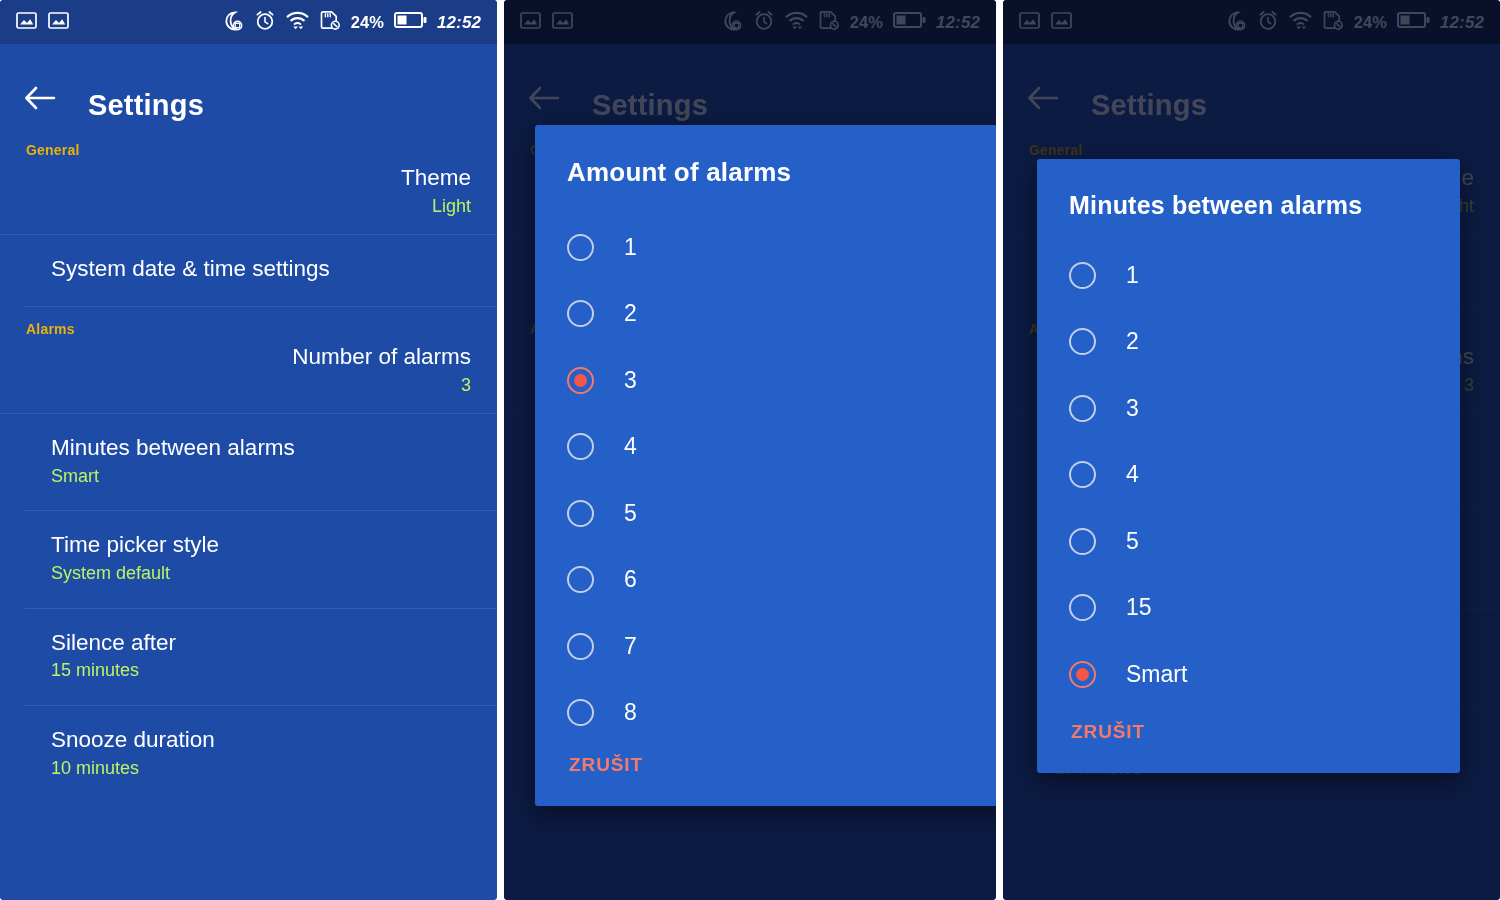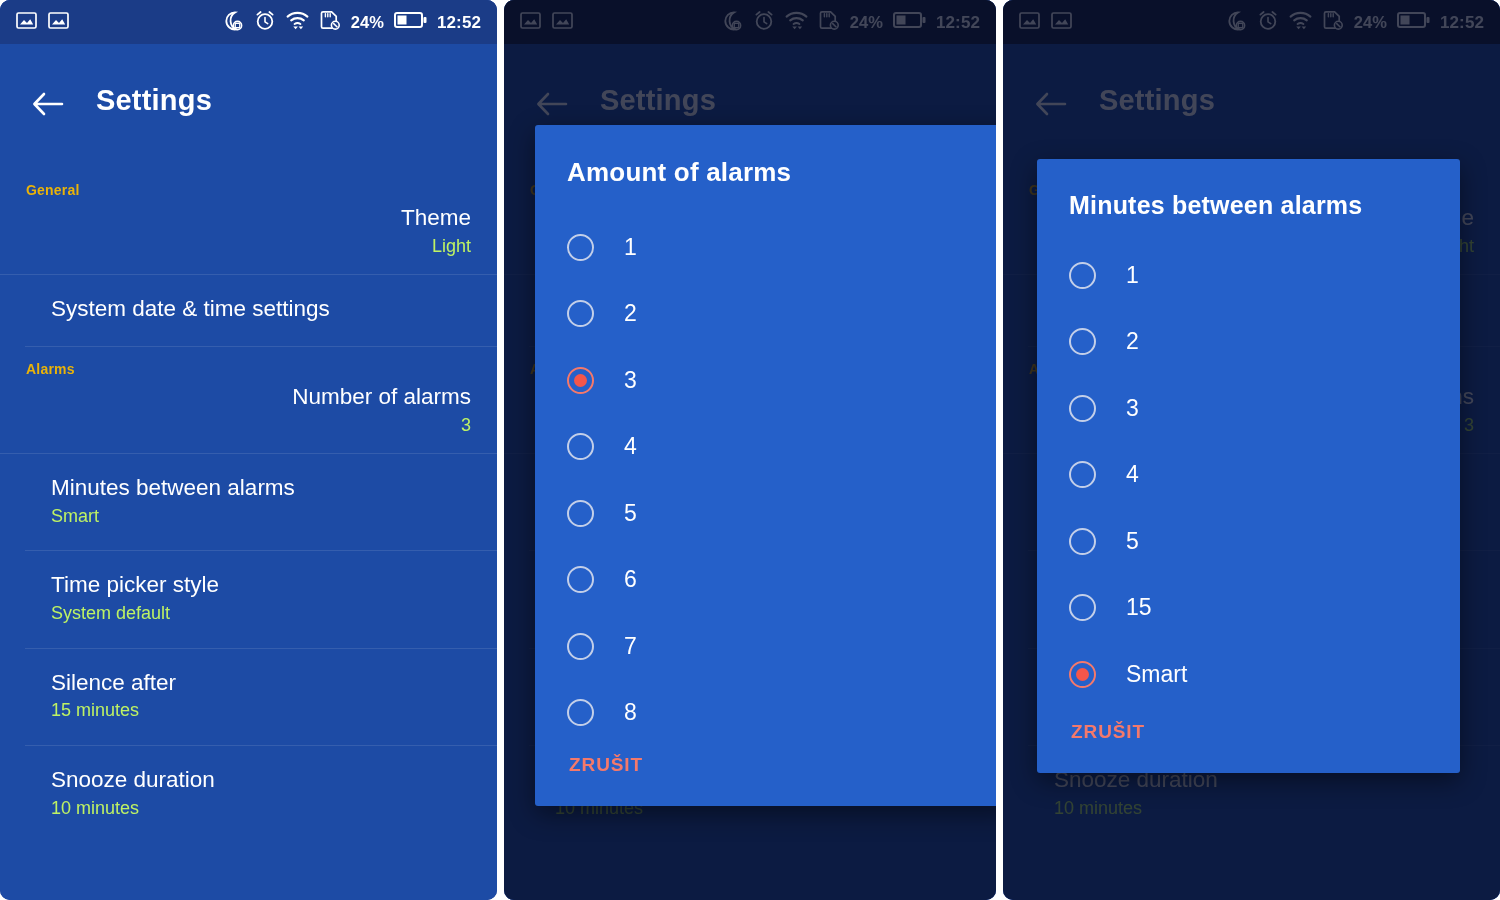--- a/index.html
+++ b/index.html
@@ -15,21 +15,21 @@
     display: flex;
     background: #ffffff;
   }
 
   
   .panel {
     position: relative;
     height: 900px;
     overflow: hidden;
     background: #1a3a8f;
-    border-radius: 10px;
+    border-radius: 4px;
   }
   .panel-1 { width: 497px; }
   .gap { width: 7px; height: 900px; background: #ffffff; flex: 0 0 7px; }
   .panel-2 { width: 492px; }
   .panel-3 { width: 497px; }
 
   
   .screen {
     position: absolute; inset: 0;
     background: #1d4ba5;
@@ -47,30 +47,29 @@
   }
   .sb-left { display: flex; align-items: center; gap: 11px; }
   .sb-right { margin-left: auto; display: flex; align-items: center; gap: 10px; }
   .sb-icon { display: block; }
   .sb-battery-text {
     font-size: 16.5px; font-weight: 700; letter-spacing: .1px;
     color: #ffffff; line-height: 1;
   }
   .sb-clock {
     font-size: 17px; font-weight: 700; letter-spacing: .1px;
-    color: #ffffff; line-height: 1;
+    color: #ffffff; line-height: 1; font-style: italic;
   }
 
   
   .appbar {
     height: 78px;
-    display: flex; align-items: flex-start;
-    padding-left: 26px;
+    display: flex; align-items: flex-end;
+    padding-left: 18px;
     background: #1d4ba5;
-    margin-top: 40px;
   }
   .back-btn {
     width: 44px; height: 44px;
     display: flex; align-items: center; justify-content: center;
     cursor: pointer;
   }
   .appbar-title {
     margin-left: 26px;
     font-size: 29px; font-weight: 700;
     color: #ffffff;

